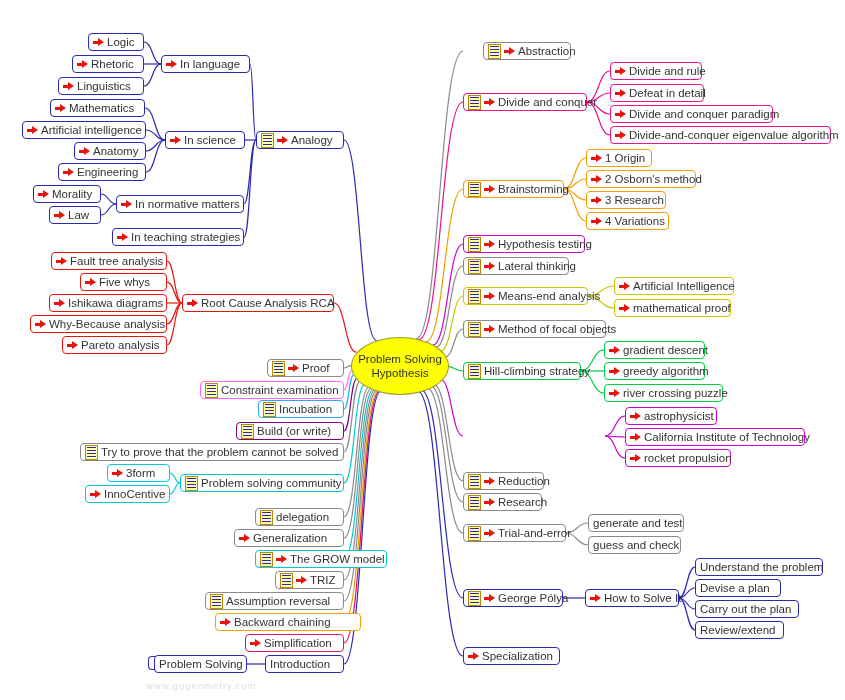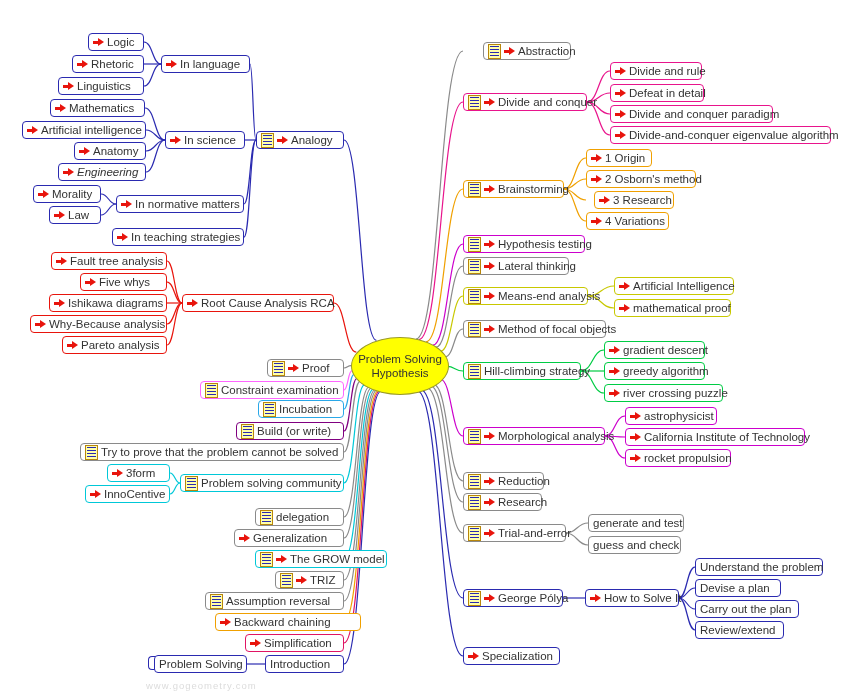--- a/index.html
+++ b/index.html
@@ -142,21 +142,21 @@
       <span class="lbl">Mathematics</span>
     </div>
     <div class="node" style="left: 22px; top: 121px; width: 124px; border-color: rgb(42, 42, 176);">
       <span class="ico arrow"></span>
       <span class="lbl">Artificial intelligence</span>
     </div>
     <div class="node" style="left: 74px; top: 142px; width: 72px; border-color: rgb(42, 42, 176);">
       <span class="ico arrow"></span>
       <span class="lbl">Anatomy</span>
     </div>
-    <div class="node" style="left: 58px; top: 163px; width: 88px; border-color: rgb(42, 42, 176); font-style: italic;">
+    <div class="node" style="left: 58px; top: 163px; width: 88px; border-color: rgb(42, 42, 176);">
       <span class="ico arrow"></span>
       <span class="lbl">Engineering</span>
     </div>
     <div class="node" style="left: 165px; top: 131px; width: 80px; border-color: rgb(42, 42, 176);">
       <span class="ico arrow"></span>
       <span class="lbl">In science</span>
     </div>
     <div class="node" style="left: 33px; top: 185px; width: 68px; border-color: rgb(42, 42, 176);">
       <span class="ico arrow"></span>
       <span class="lbl">Morality</span>
@@ -331,21 +331,21 @@
       <span class="lbl">Brainstorming</span>
     </div>
     <div class="node" style="left: 586px; top: 149px; width: 66px; border-color: rgb(240, 160, 0);">
       <span class="ico arrow"></span>
       <span class="lbl">1 Origin</span>
     </div>
     <div class="node" style="left: 586px; top: 170px; width: 110px; border-color: rgb(240, 160, 0);">
       <span class="ico arrow"></span>
       <span class="lbl">2 Osborn's method</span>
     </div>
-    <div class="node" style="left: 586px; top: 191px; width: 80px; border-color: rgb(240, 160, 0); margin-left: 8px;">
+    <div class="node" style="left: 586px; top: 191px; width: 80px; border-color: rgb(240, 160, 0);">
       <span class="ico arrow"></span>
       <span class="lbl">3 Research</span>
     </div>
     <div class="node" style="left: 586px; top: 212px; width: 83px; border-color: rgb(240, 160, 0);">
       <span class="ico arrow"></span>
       <span class="lbl">4 Variations</span>
     </div>
     <div class="node" style="left: 463px; top: 235px; width: 122px; border-color: rgb(204, 0, 204);">
       <span class="ico note">
         <i></i>
@@ -392,27 +392,20 @@
       <span class="ico arrow"></span>
       <span class="lbl">gradient descent</span>
     </div>
     <div class="node" style="left: 604px; top: 362px; width: 101px; border-color: rgb(0, 204, 68);">
       <span class="ico arrow"></span>
       <span class="lbl">greedy algorithm</span>
     </div>
     <div class="node" style="left: 604px; top: 384px; width: 119px; border-color: rgb(0, 204, 68);">
       <span class="ico arrow"></span>
       <span class="lbl">river crossing puzzle</span>
-    </div>
-    <div class="node" style="left: 463px; top: 427px; width: 142px; border-color: rgb(204, 0, 204);">
-      <span class="ico note">
-        <i></i>
-      </span>
-      <span class="ico arrow"></span>
-      <span class="lbl">Morphological analysis</span>
     </div>
     <div class="node" style="left: 625px; top: 407px; width: 92px; border-color: rgb(204, 0, 204);">
       <span class="ico arrow"></span>
       <span class="lbl">astrophysicist</span>
     </div>
     <div class="node" style="left: 625px; top: 428px; width: 180px; border-color: rgb(204, 0, 204);">
       <span class="ico arrow"></span>
       <span class="lbl">California Institute of Technology</span>
     </div>
     <div class="node" style="left: 625px; top: 449px; width: 106px; border-color: rgb(204, 0, 204);">

